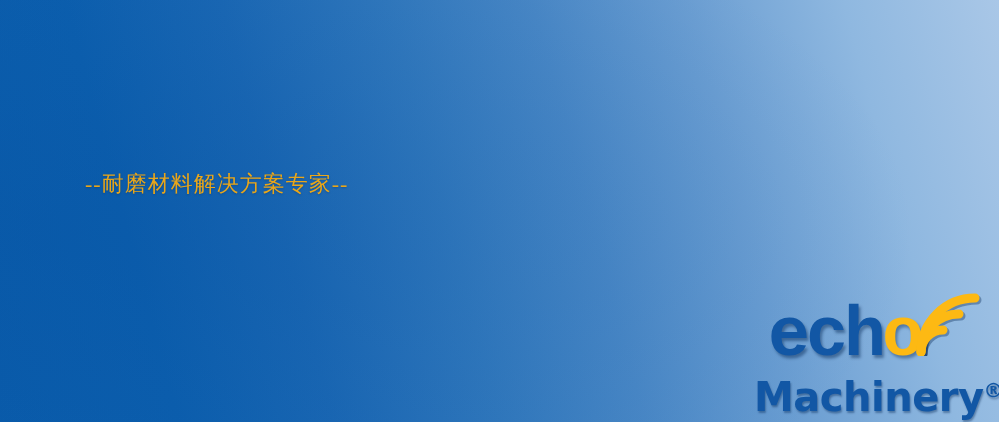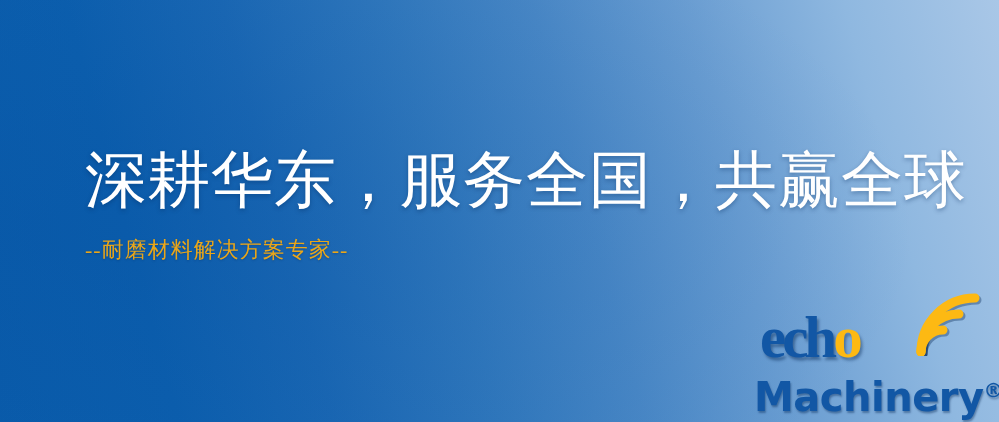--- a/index.html
+++ b/index.html
@@ -72,25 +72,25 @@
     position: absolute;
     left: 752px;
     top: 294px;
     width: 247px;
     height: 128px;
     z-index: 4;
   }
 
   .logo-word {
     position: absolute;
-    left: 8px;
+    left: 16px;
     top: 0;
-    font-family: Liberation Serif, serif;
+    font-family: Liberation Mono, monospace;
     font-weight: 700;
-    font-size: 59px;
+    font-size: 70px;
     line-height: 86px;
     color: #1257a5;
     letter-spacing: -4px;
     text-shadow: 2px 3px 3px rgba(0,35,80,0.45);
   }
 
   .logo-word .o-yellow {
     color: #fdb913;
     text-shadow: 2px 3px 3px rgba(0,35,80,0.40);
   }
@@ -123,21 +123,20 @@
     vertical-align: 14px;
     letter-spacing: 0;
   }
 </style>
 </head>
 <body>
 
 <div id="banner">
 
   <div class="text-block">
-    <div class="headline">深耕华东，服务全国，共赢全球</div>
     <div class="subtitle">--耐磨材料解决方案专家--</div>
   </div>
 
   <div id="logo">
 
     <div class="logo-word">
       <span>ech</span><span class="o-yellow">o</span>
     </div>
 
     <div class="logo-waves">

